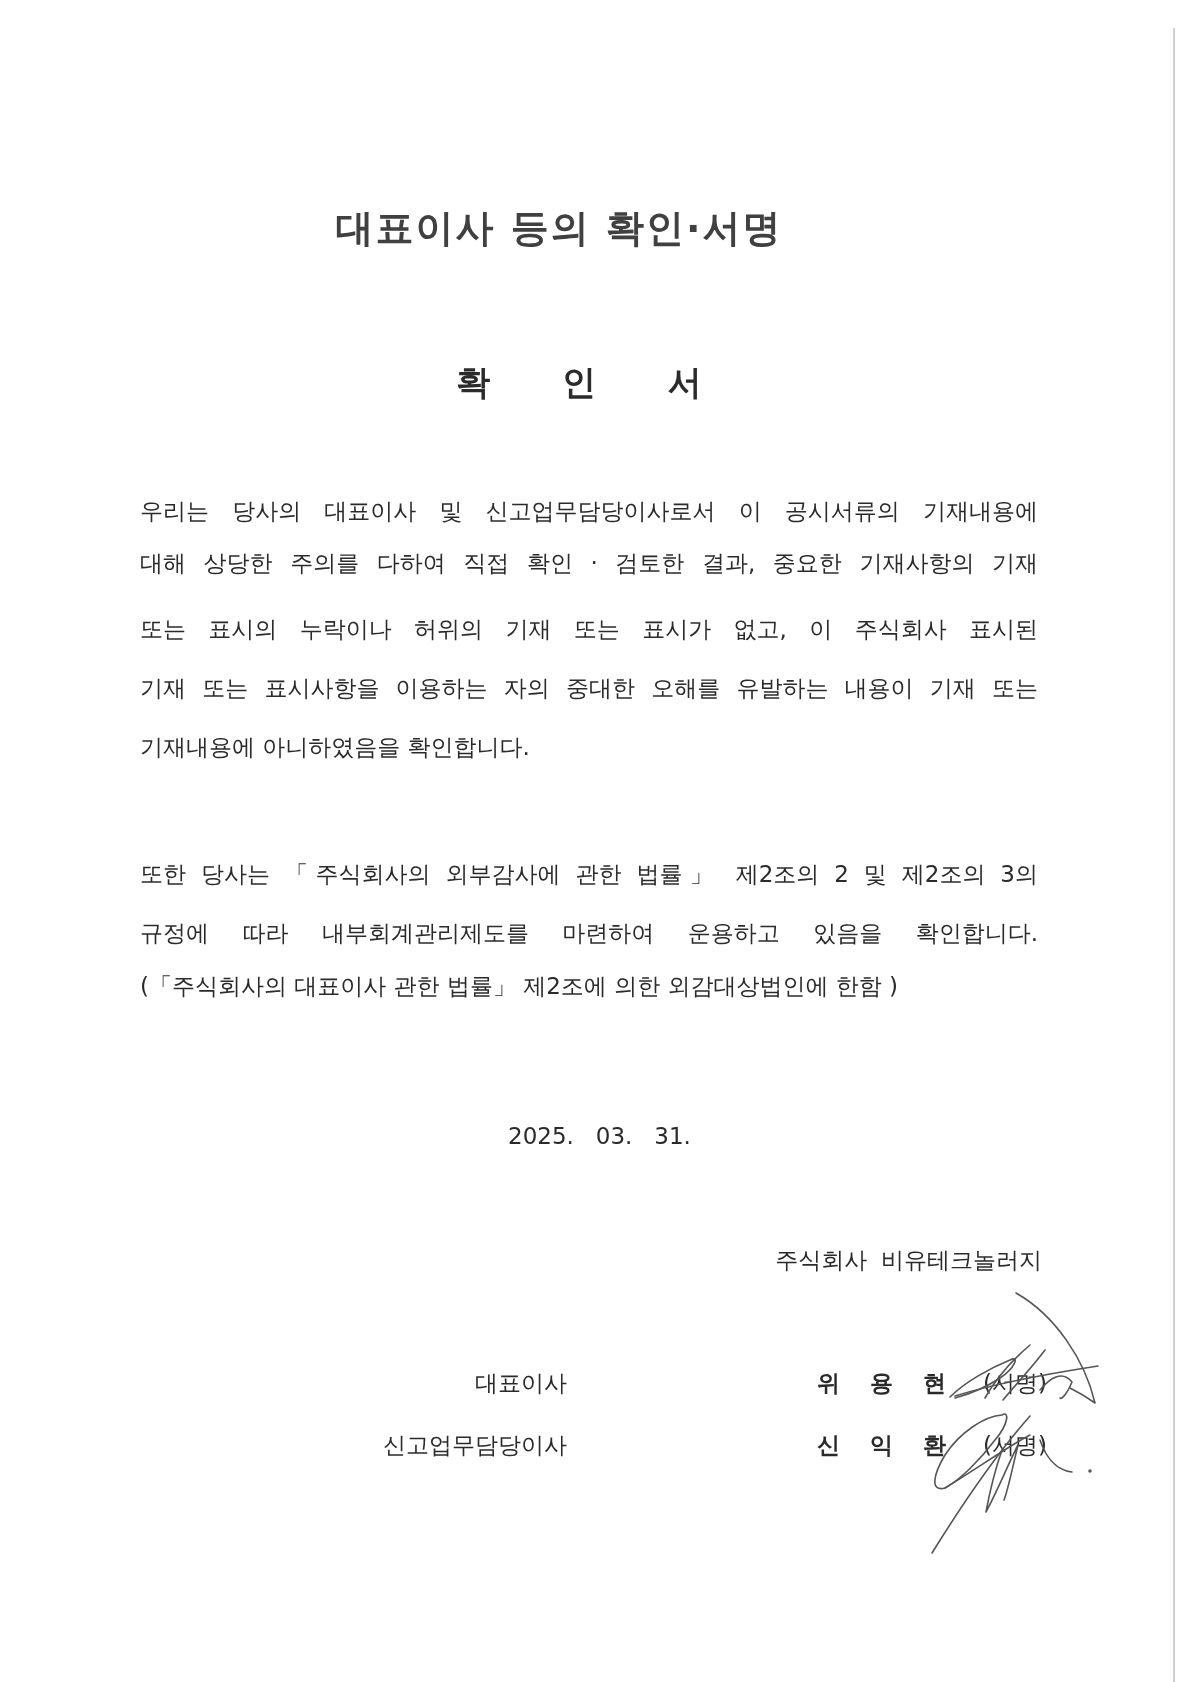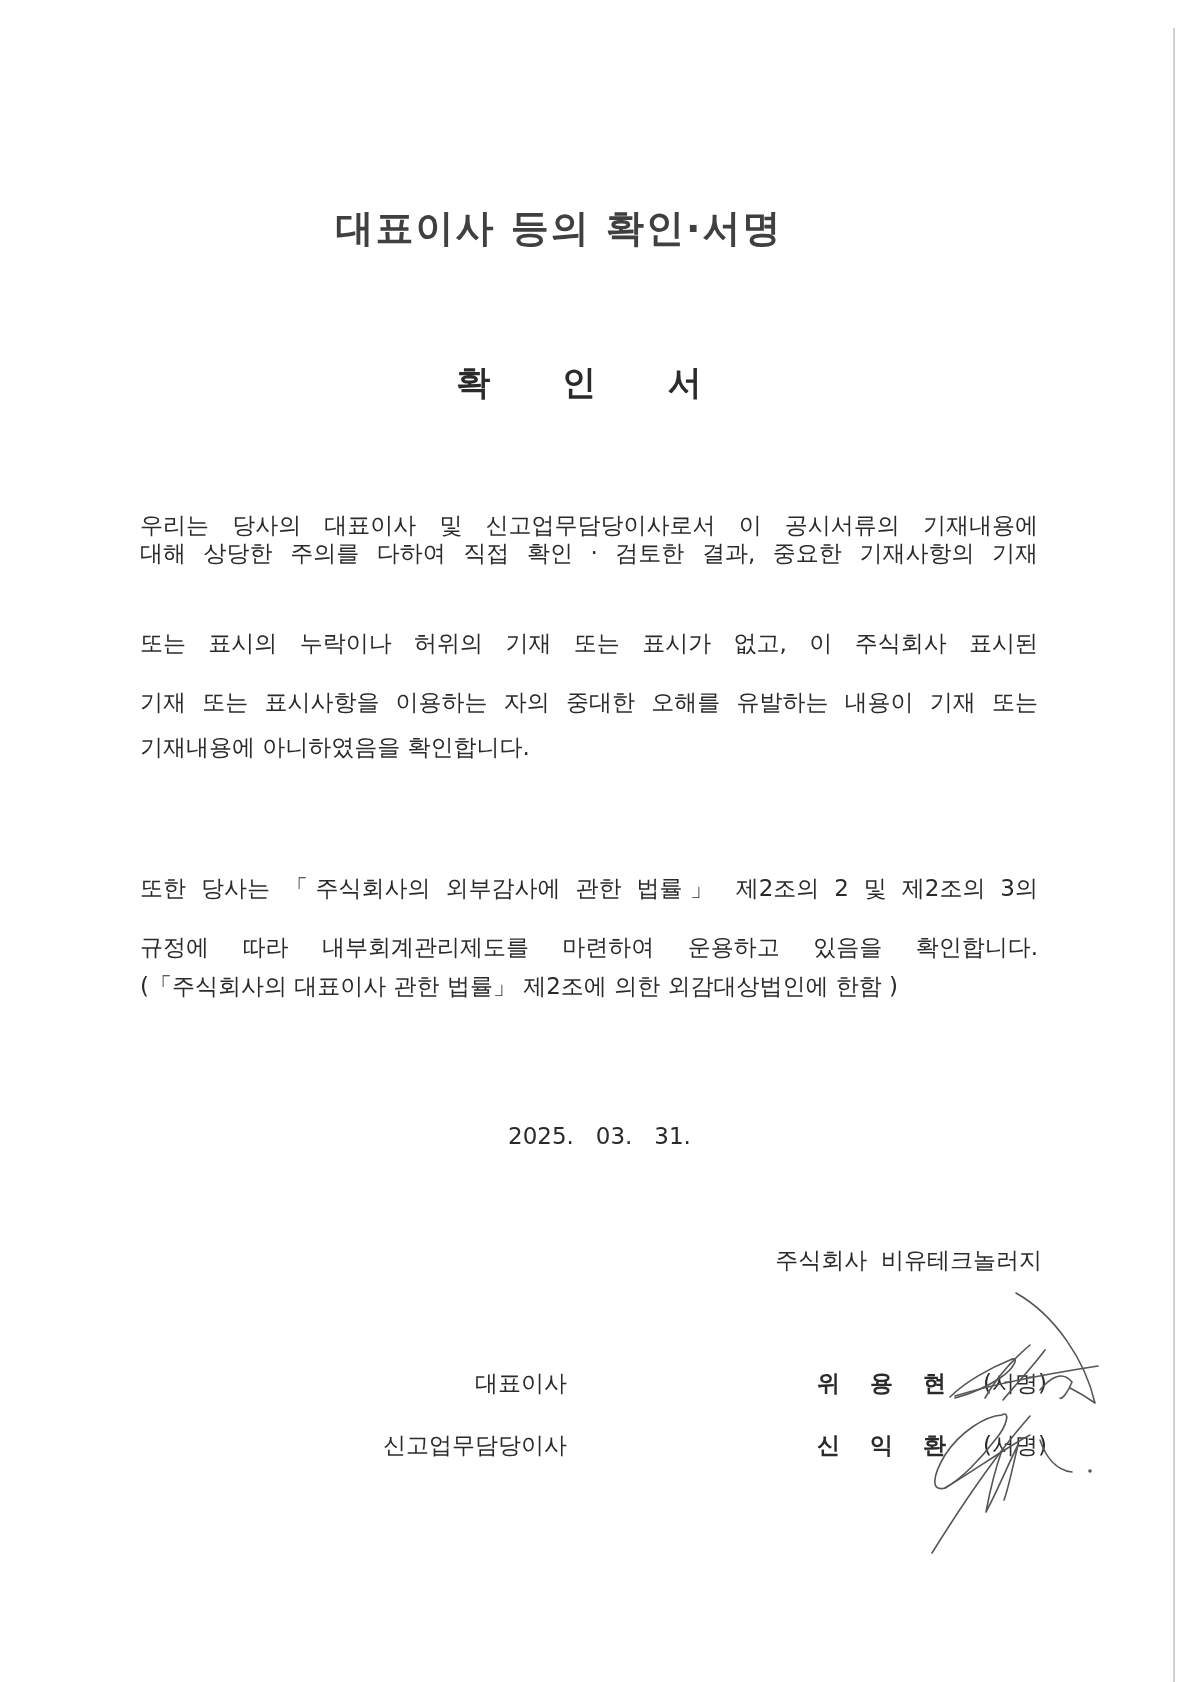--- a/index.html
+++ b/index.html
@@ -54,21 +54,20 @@
       left: 140px;
       width: 898px;
       font-size: 23px;
       line-height: 30px;
       white-space: nowrap;
       color: #2a2a2a;
     }
     .line.justify {
       text-align: justify;
       text-align-last: justify;
-      margin-top: 14px;
     }
     .date {
       position: absolute;
       left: 508px;
       top: 1123px;
       font-size: 23px;
       white-space: pre;
     }
     .company {
       position: absolute;
@@ -119,21 +118,21 @@
 <h1 class="main-title" style="margin:0">대표이사 등의 확인·서명</h1>
 
 <div class="sub-title">
   <span>확</span>
   <span>인</span>
   <span>서</span>
 </div>
 
 <div>
   <div class="line justify" style="top:496px">우리는 당사의 대표이사 및 신고업무담당이사로서 이 공시서류의 기재내용에</div>
-  <div class="line justify" style="top:524px">대해 상당한 주의를 다하여 직접 확인 · 검토한 결과, 중요한 기재사항의 기재</div>
+  <div class="line justify" style="top:548px">대해 상당한 주의를 다하여 직접 확인 · 검토한 결과, 중요한 기재사항의 기재</div>
   <div class="line justify" style="top:614px">또는 표시의 누락이나 허위의 기재 또는 표시가 없고, 이 주식회사 표시된</div>
   <div class="line justify" style="top:673px">기재 또는 표시사항을 이용하는 자의 중대한 오해를 유발하는 내용이 기재 또는</div>
   <div class="line" style="top:732px">기재내용에 아니하였음을 확인합니다.</div>
 </div>
 
 <div>
   <div class="line justify" style="top:859px">또한 당사는 「주식회사의 외부감사에 관한 법률」 제2조의 2 및 제2조의 3의</div>
   <div class="line justify" style="top:918px">규정에 따라 내부회계관리제도를 마련하여 운용하고 있음을 확인합니다.</div>
   <div class="line" style="top:971px">(「주식회사의 대표이사 관한 법률」 제2조에 의한 외감대상법인에 한함 )</div>
 </div>

